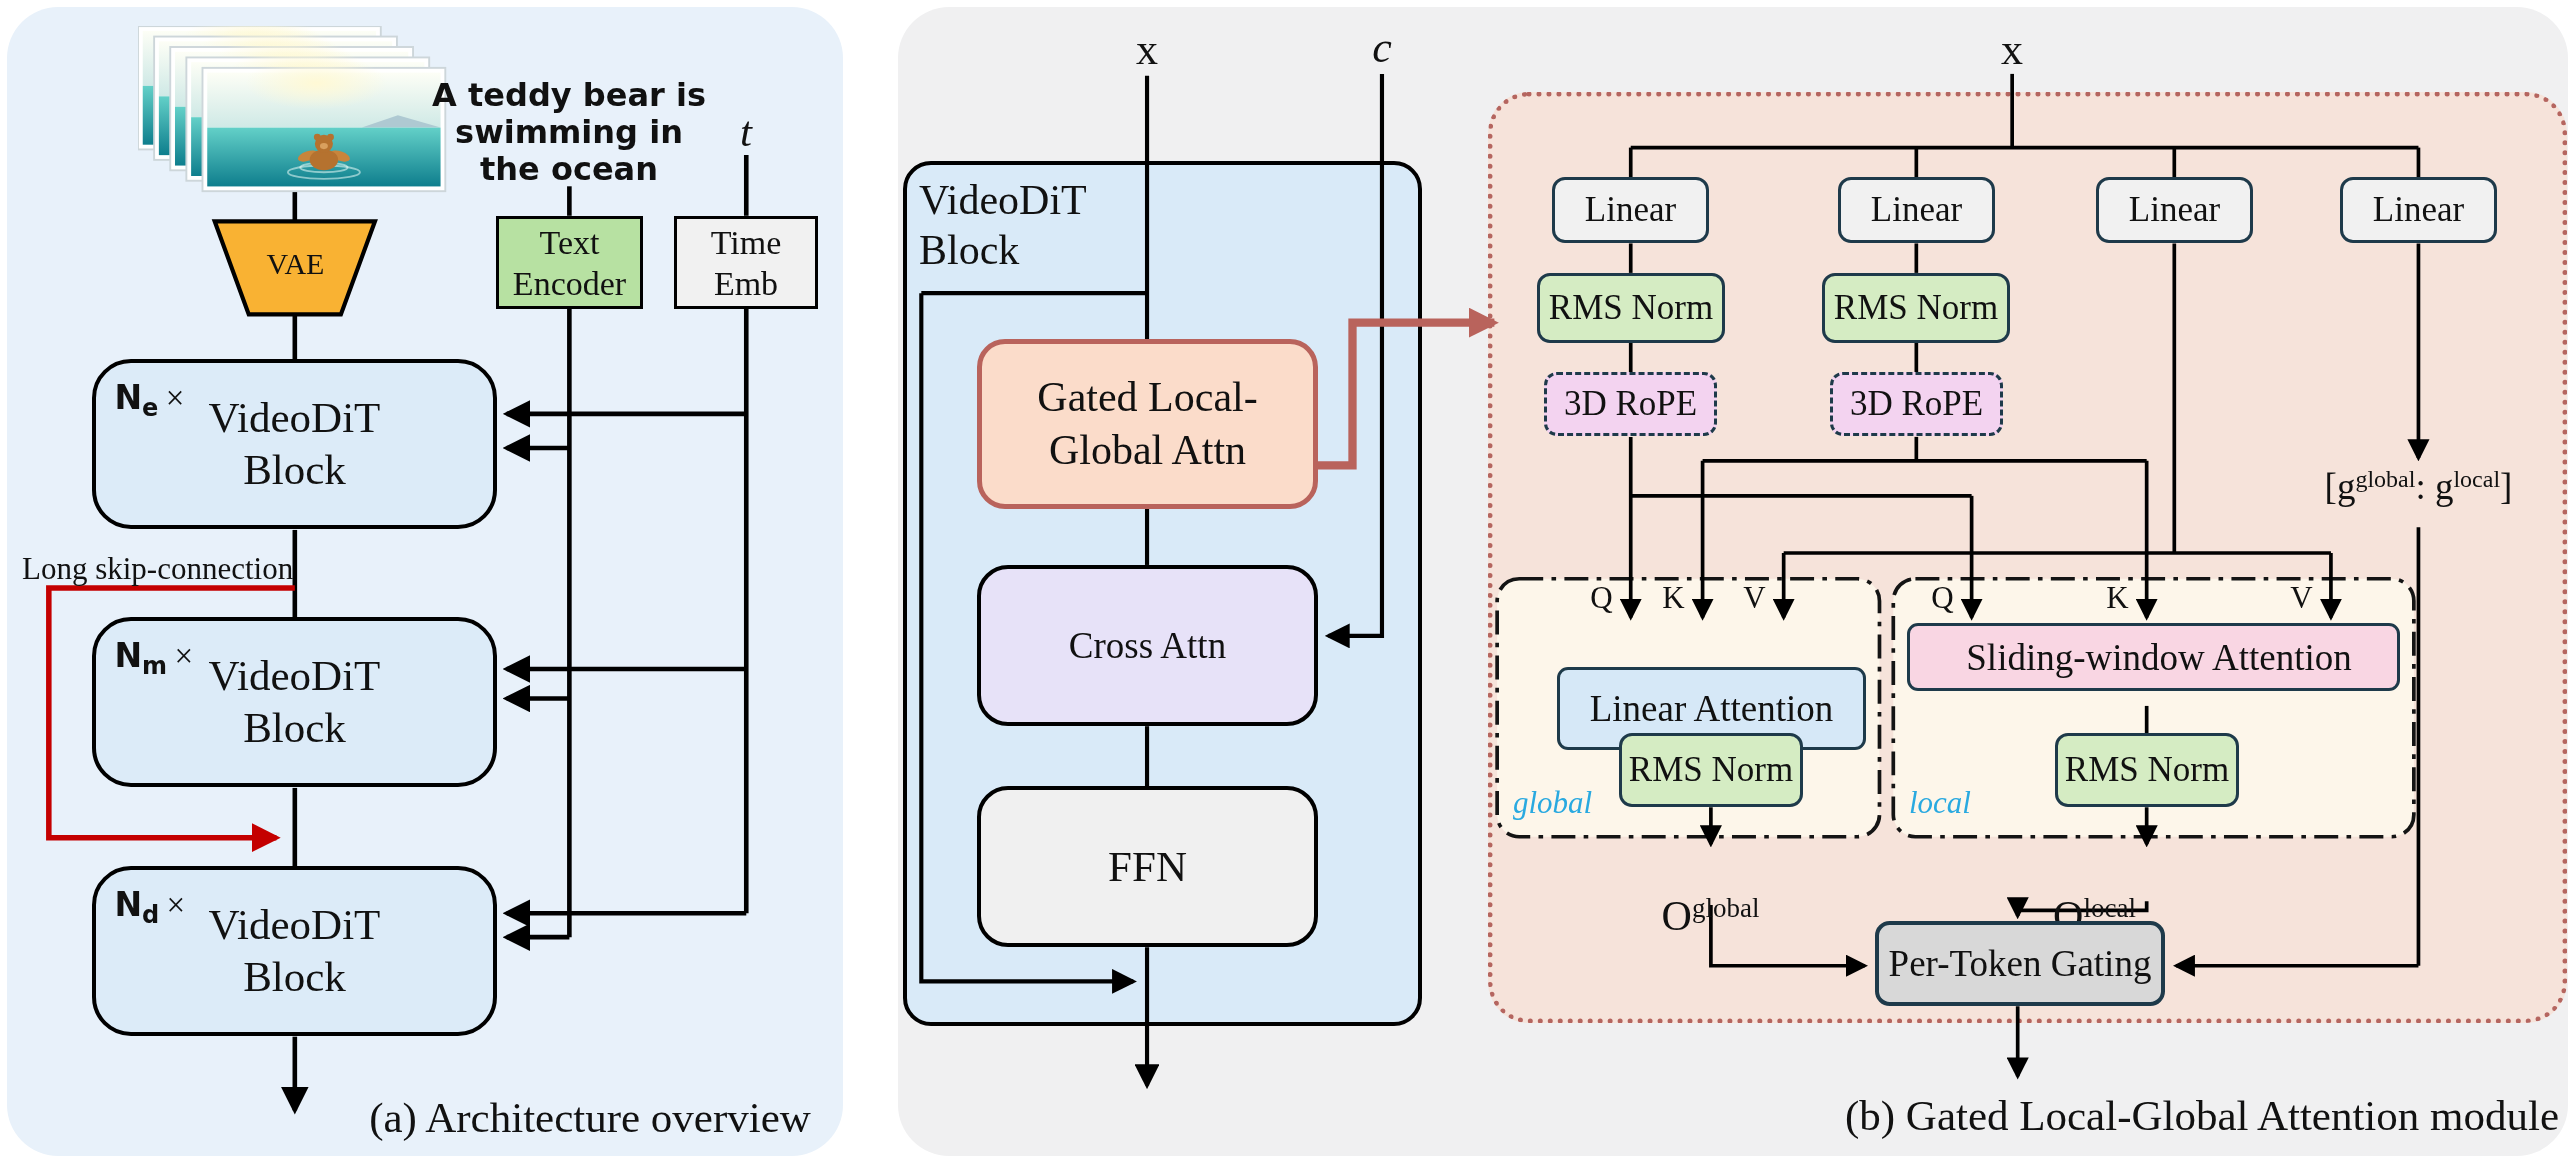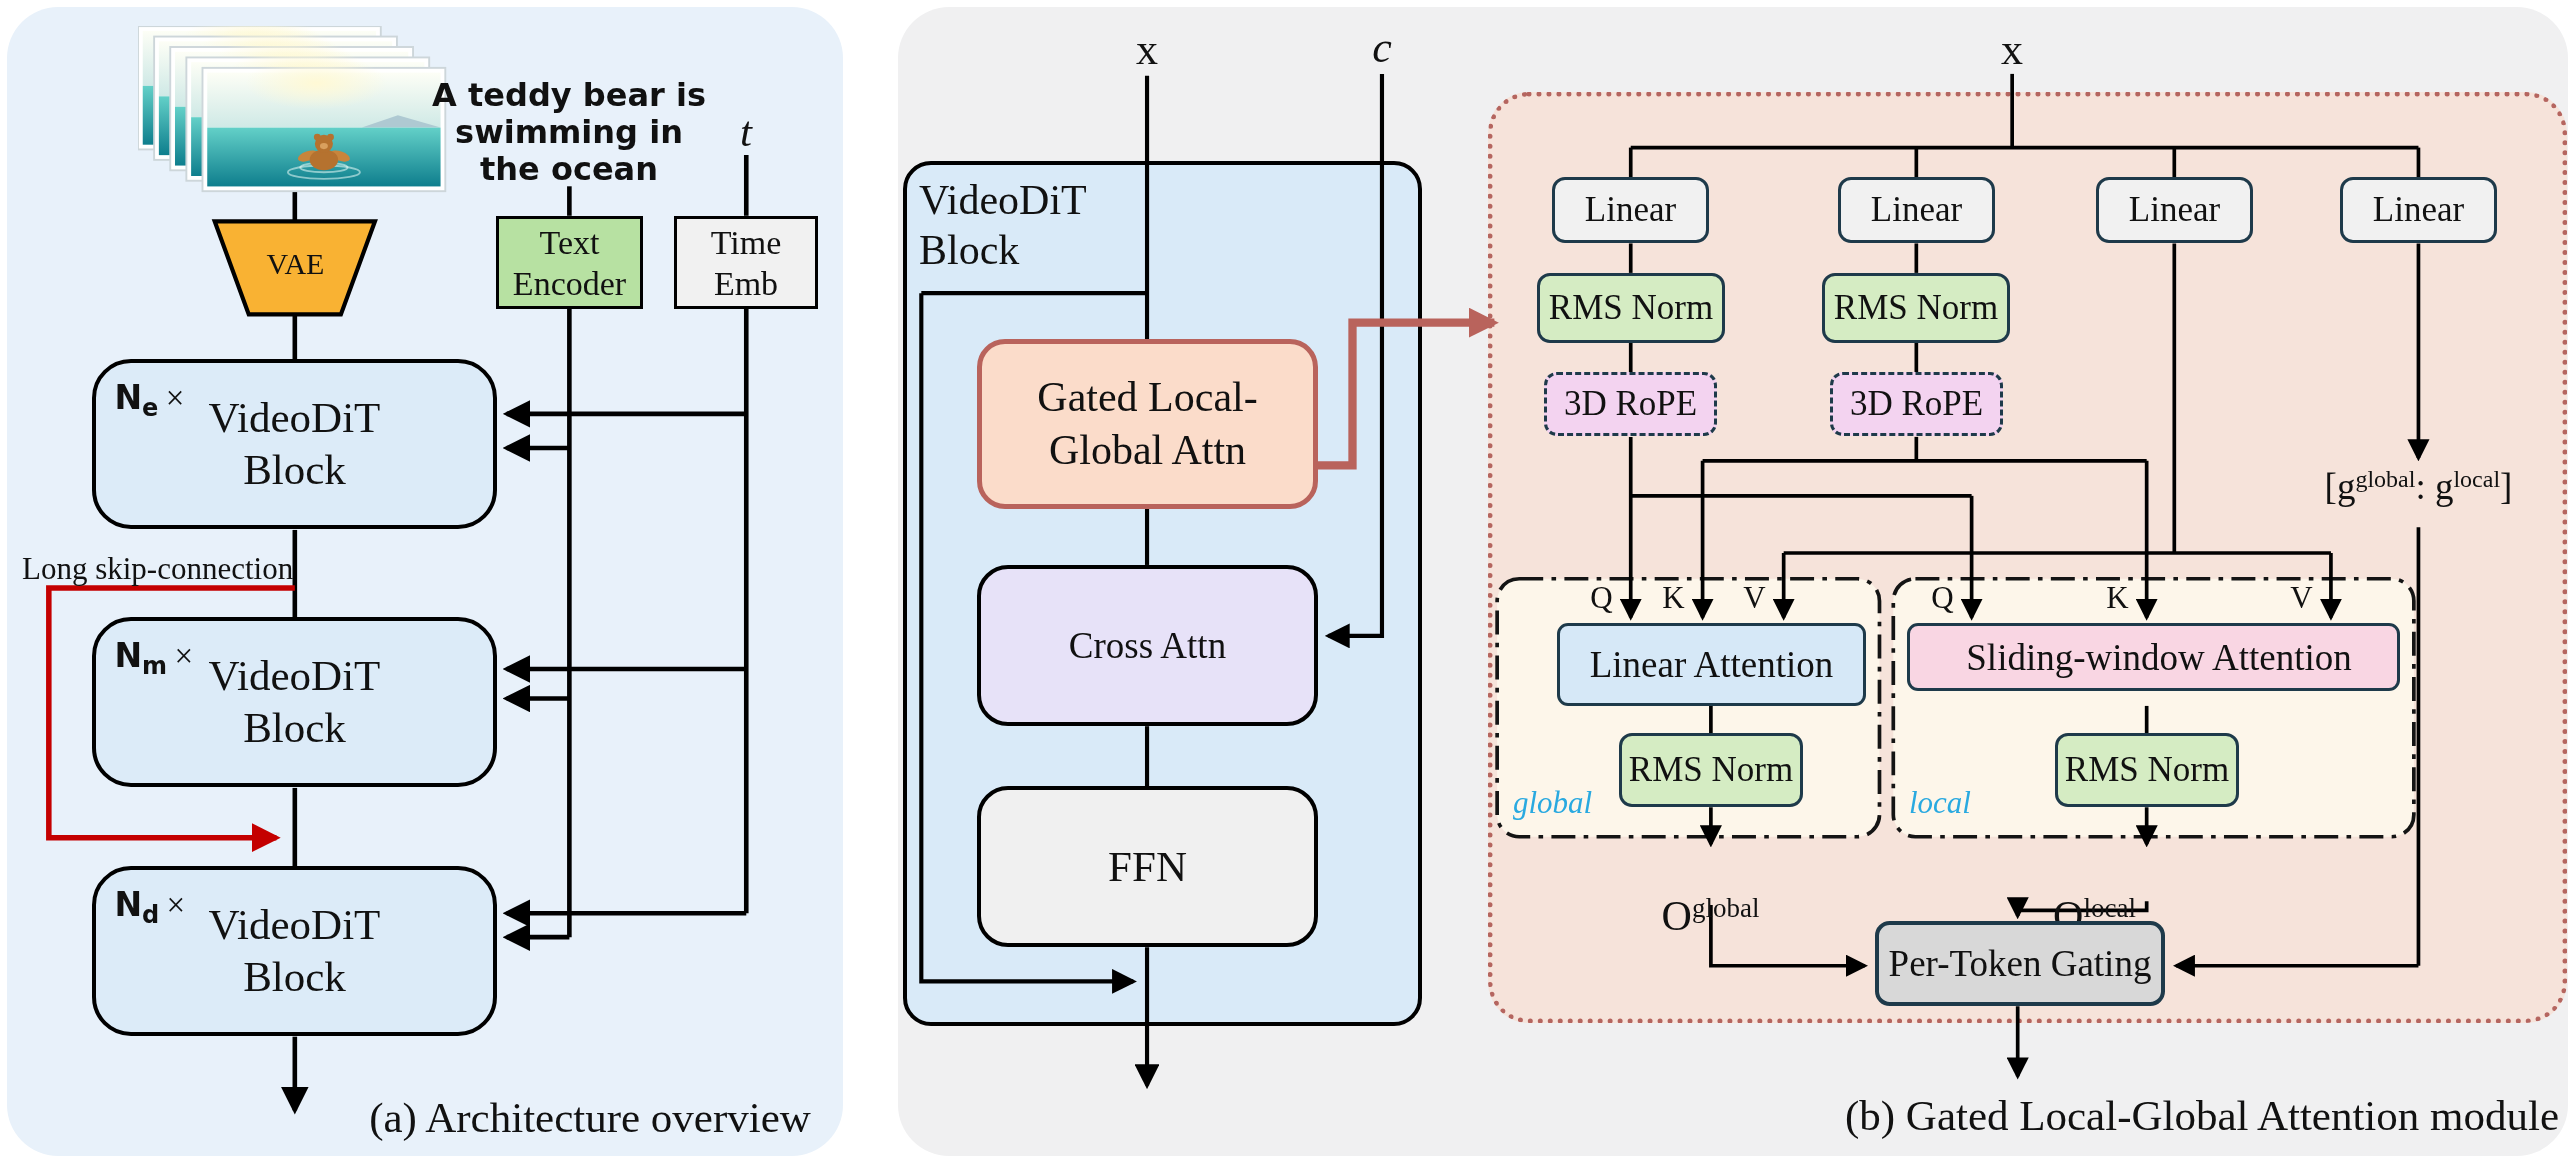--- a/index.html
+++ b/index.html
@@ -29,21 +29,21 @@
   .prompt{font-family:"DejaVu Sans","Liberation Sans",sans-serif;font-weight:bold;
           font-size:32px;line-height:37px;text-align:center;}
   .ital{font-style:italic;}
   .gated{background:#fbdcca;border:5.5px solid #b9635c;border-radius:28px;font-size:42px;line-height:53px;}
   .cross{background:#e7e2f8;border:4.6px solid #000;border-radius:31px;font-size:37px;}
   .ffn{background:#f0f0f0;border:4.6px solid #000;border-radius:31px;font-size:43px;}
   .navybox{border:3.7px solid #1e3a4a;border-radius:13px;font-size:35px;}
   .linear{background:#f1f1f1;}
   .rms{background:#d5ecc3;}
   .rope{background:#f3d3f0;border-style:dashed;}
-  .lattn{background:#d6e8f7;border-radius:11px;font-size:37px;}
+  .lattn{background:#d6e8f7;border-radius:11px;font-size:37px;margin-top:44px;}
   .swa{background:#f9d6e3;border-radius:11px;font-size:37px;}
   .gating{background:#d8d8d8;border:4.6px solid #1e3a4a;border-radius:14.7px;font-size:37px;}
   .qkv{font-size:31px;z-index:10;position:absolute;text-align:center;width:41px;}
   .cyan{color:#29a9e0;font-style:italic;font-size:31px;z-index:10;position:absolute;}
   .math{font-size:42px;margin-top:44px;}
   .math sup{font-size:27px;vertical-align:13px;}
   .gtext{font-size:37px;}
   .gtext sup{font-size:24px;vertical-align:12px;}
   .caption{font-size:43px;}
 </style>

